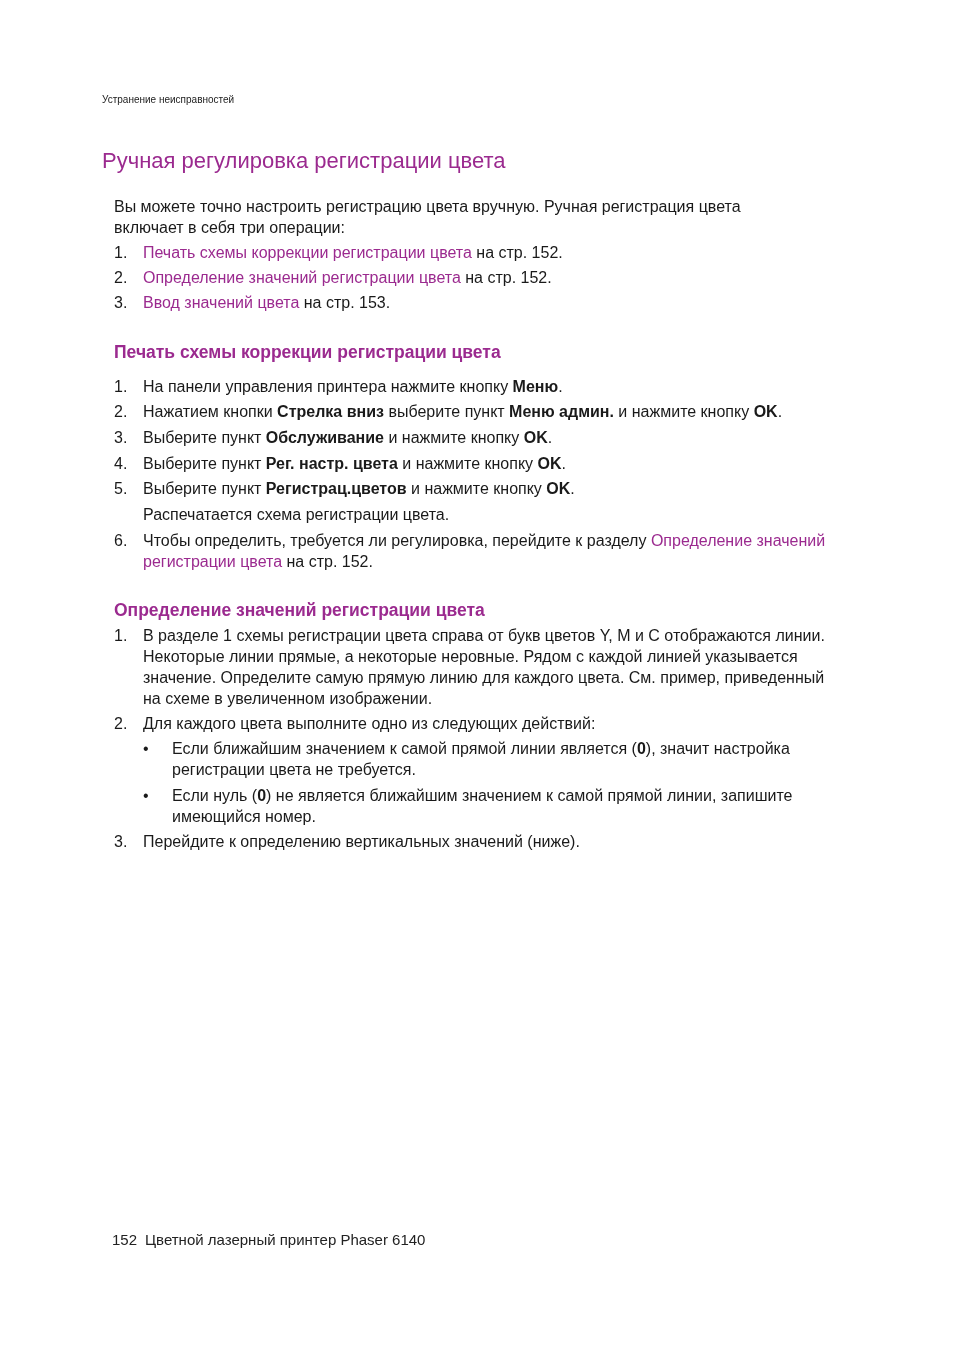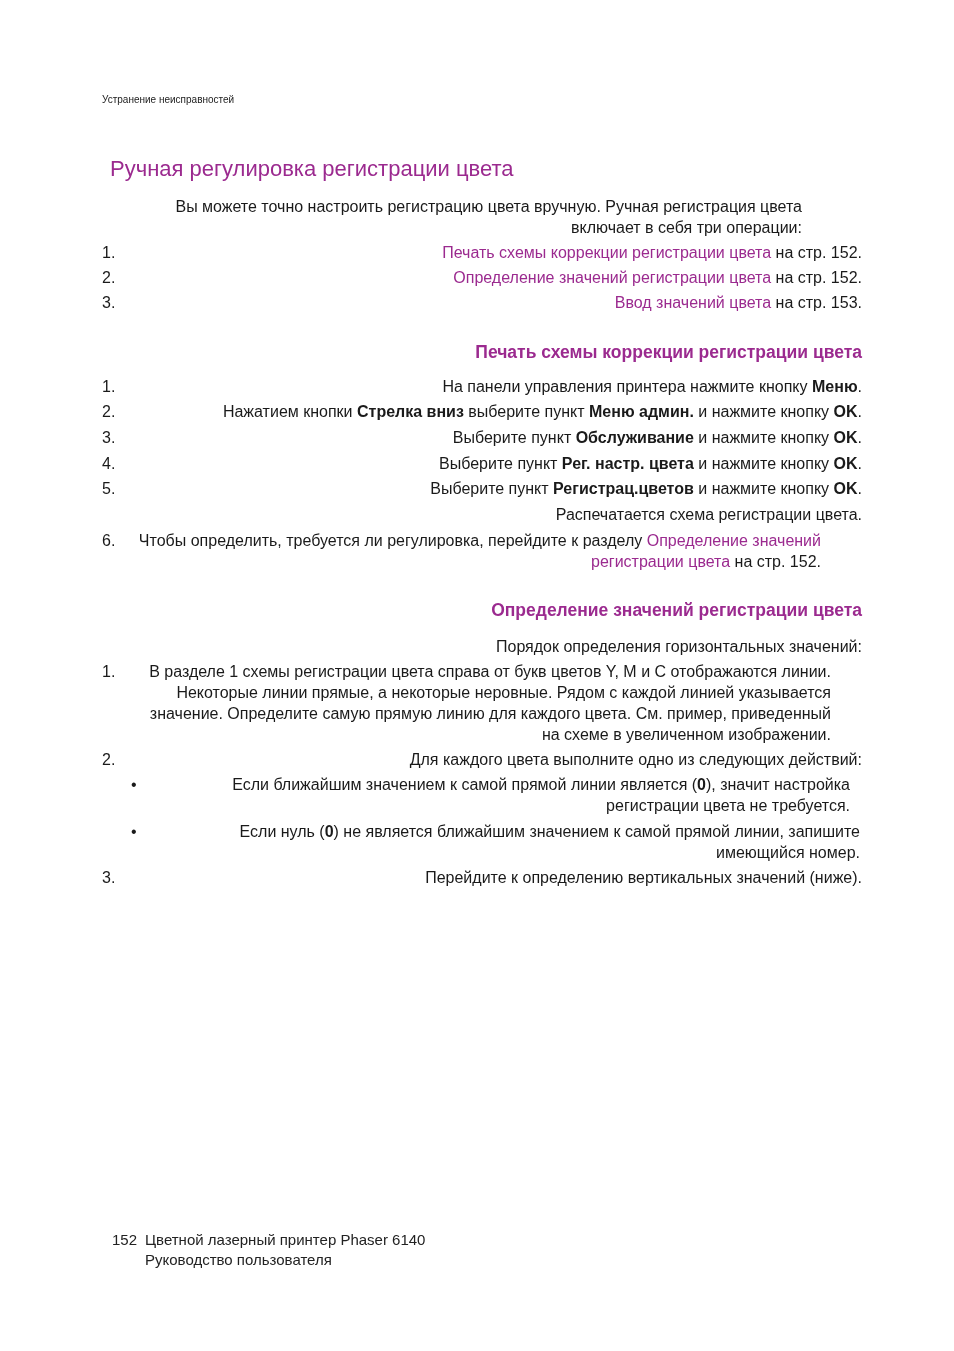--- a/index.html
+++ b/index.html
@@ -1,24 +1,24 @@
 <!DOCTYPE html>
 <html><head>
 <meta charset="utf-8">
 <style>
   html, body { margin: 0; padding: 0; background: #ffffff; }
   body { width: 954px; height: 1351px; position: relative; font-family: "Liberation Sans", sans-serif; color: #1a1a1a; }
   .page { position: absolute; left: 102px; top: 0; width: 760px; }
   .running-head { position: absolute; top: 94px; left: 0; font-size: 10px; color: #222; }
-  .h1 { position: absolute; top: 148px; left: 0; font-size: 22px; color: #9b2a8f; font-weight: normal; margin: 8px; }
+  .h1 { position: absolute; top: 148px; left: 0; font-size: 22px; color: #9b2a8f; font-weight: normal; margin: 0; }
   .h2 { font-size: 17.5px; font-weight: bold; color: #9b2a8f; margin: 0; }
   .p { font-size: 16px; line-height: 21px; margin: 0; }
   .link { color: #9b2a8f; }
   b { font-weight: bold; }
-  .block { position: absolute; left: 0; width: 760px; text-align: right; }
+  .block { position: absolute; left: 12px; width: 760px; }
   .li { position: relative; padding-left: 29px; font-size: 16px; line-height: 21px; }
   .li .num { position: absolute; left: 0; top: 0; }
   .bul { position: relative; padding-left: 58px; font-size: 16px; line-height: 21px; }
   .bul .dot { position: absolute; left: 29px; top: 0; }
   .footer { position: absolute; top: 1230px; left: 0; font-size: 15px; line-height: 20px; color: #222; }
   .footer .pg { position: absolute; left: 10px; top: 0; }
   .footer .titles { position: absolute; left: 43px; top: 0; white-space: nowrap; }
 </style>
 </head>
 <body>
@@ -71,21 +71,20 @@
       <span>Распечатается схема регистрации цвета.</span>
     </div>
     <div class="li" style="margin-top:5px; width:690px;">
       <span class="num">6.</span>
       <span>Чтобы определить, требуется ли регулировка, перейдите к разделу </span><span class="link">Определение значений регистрации цвета</span><span> на стр. 152.</span>
     </div>
   </div>
 
   <div class="block" style="top:600px;">
     <h2 class="h2">Определение значений регистрации цвета</h2>
-    <p class="p" style="margin-top:15px;">Порядок определения горизонтальных значений:</p>
     <div class="li" style="margin-top:4px; width:700px;">
       <span class="num">1.</span>
       <span>В разделе 1 схемы регистрации цвета справа от букв цветов Y, M и C отображаются линии. Некоторые линии прямые, а некоторые неровные. Рядом с каждой линией указывается значение. Определите самую прямую линию для каждого цвета. См. пример, приведенный на схеме в увеличенном изображении.</span>
     </div>
     <div class="li" style="margin-top:4px;">
       <span class="num">2.</span>
       <span>Для каждого цвета выполните одно из следующих действий:</span>
     </div>
     <div class="bul" style="margin-top:4px; width:690px;">
       <span class="dot">•</span>
@@ -98,17 +97,16 @@
     <div class="li" style="margin-top:4px;">
       <span class="num">3.</span>
       <span>Перейдите к определению вертикальных значений (ниже).</span>
     </div>
   </div>
 
   <div class="footer">
     <span class="pg">152</span>
     <div class="titles">
       <div>Цветной лазерный принтер Phaser 6140</div>
-      <div>Руководство пользователя</div>
     </div>
   </div>
 
 </div>
 
 </body></html>

